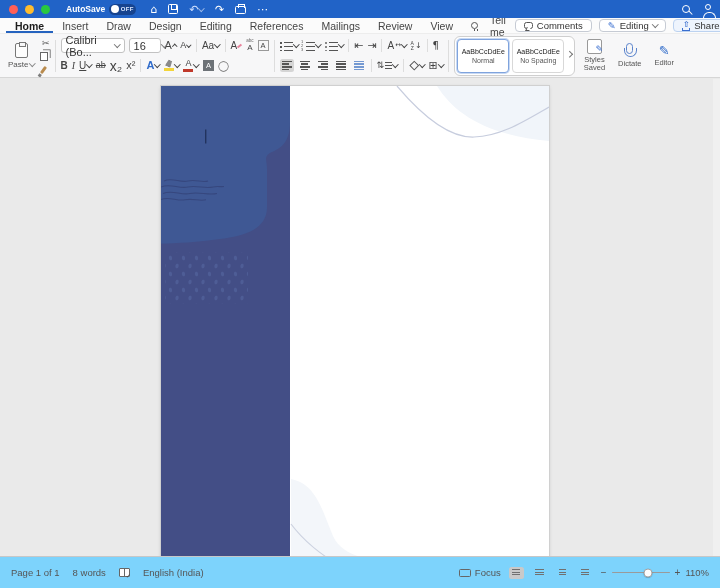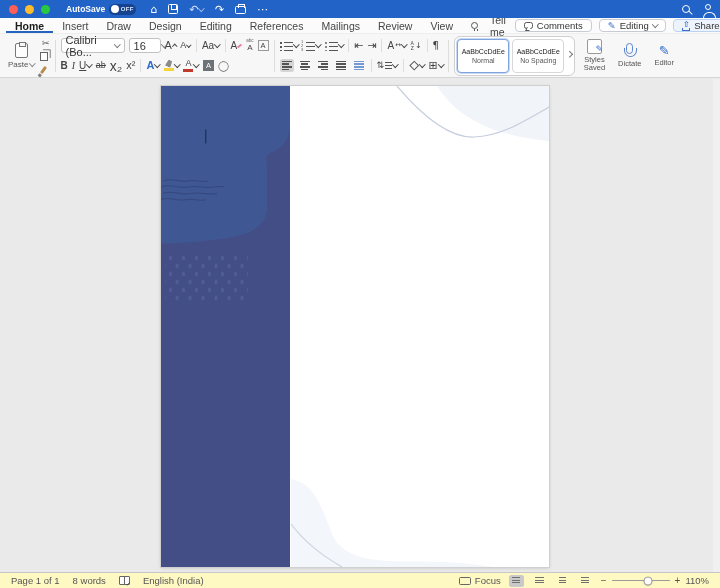--- a/index.html
+++ b/index.html
@@ -100,21 +100,21 @@
   .i-mic::after{content:"";position:absolute;left:-3.6px;top:4px;width:11.5px;height:8px;border:1.4px solid #5b84cc;border-top:none;border-radius:0 0 7px 7px}
   .i-editor{font-size:13px;color:#2f6bca;line-height:1}
 
   
   .content{position:absolute;top:79px;left:0;width:720px;height:493px;background:#eaeaea;overflow:hidden}
   .scrolltrack{position:absolute;right:0;top:0;width:7px;height:100%;background:#f0f0f0}
   .page{position:absolute;left:161px;top:7px;width:388px;height:481px;background:#fff;box-shadow:0 0 0 1px #d0d0d0,0 1px 4px rgba(0,0,0,.16)}
   .page svg{display:block}
 
   
-  .statusbar{position:absolute;bottom:0;left:0;width:720px;height:16px;background:#fef9c3;border-top:1px solid #c7c7c7;display:flex;align-items:center;font-size:9.5px;color:#555;padding:0 11px;gap:13px;z-index:30}
+  .statusbar{position:absolute;bottom:0;left:0;width:720px;height:32px;background:#7dd3fc;border-top:1px solid #c7c7c7;display:flex;align-items:center;font-size:9.5px;color:#555;padding:0 11px;gap:13px;z-index:30}
   .sb-right{margin-left:auto;display:flex;align-items:center;gap:8px}
   .i-book{width:11px;height:9px;border:1.1px solid #666;border-radius:1px;position:relative;background:#fdfdfd}
   .i-book::before{content:"";position:absolute;left:4.5px;top:0;width:1px;height:7px;background:#666}
   .i-book::after{content:"✓";font-family:"DejaVu Sans",sans-serif;position:absolute;right:-2px;bottom:-3px;font-size:6px;color:#444}
   .i-focus{width:12px;height:8px;border:1.2px solid #666;border-radius:1.5px}
   .vbtn{width:15px;height:12px;border-radius:2.5px;display:flex;align-items:center;justify-content:center}
   .vbtn.active{background:#c9c9c9}
   .vbtn .pg{width:8px;height:8px;background:repeating-linear-gradient(to bottom,#707070 0 1px,transparent 1px 2.7px)}
   .zoomwrap{display:flex;align-items:center;gap:5px}
   .ztrack{width:58px;height:1.5px;background:#9a9a9a;position:relative;border-radius:1px}

